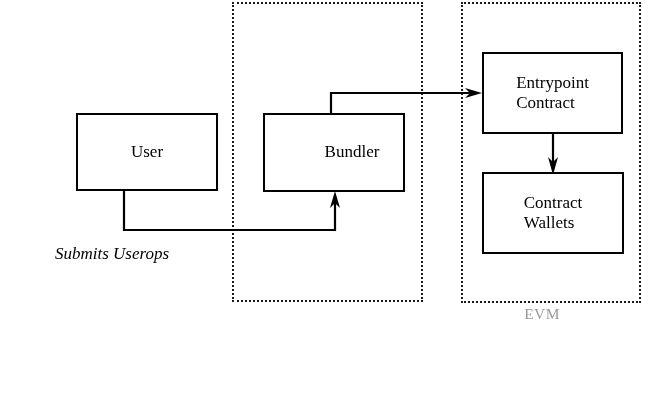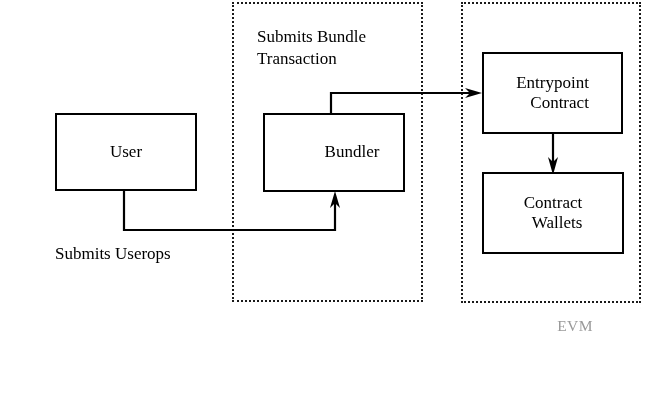--- a/index.html
+++ b/index.html
@@ -42,41 +42,40 @@
     letter-spacing: 0.4px;
     white-space: nowrap;
     text-align: center;
   }
   #label-mempool {
     left: 232px;
     top: 305px;
     width: 191px;
   }
   #label-evm {
-    left: 485px;
+    left: 452px;
     top: 305px;
     width: 180px;
-    margin-top: 12px;
   }
   
   .node {
     position: absolute;
     border: 2.2px solid #000000;
     box-sizing: border-box;
     background: #ffffff;
     display: flex;
     align-items: center;
     justify-content: center;
-    text-align: right;
+    text-align: left;
     font-size: 17px;
     line-height: 1.2;
     z-index: 3;
   }
   #node-user {
-    left: 55px;
+    left: 76px;
     top: 113px;
     width: 142px;
     height: 78px;
   }
   #node-bundler {
     left: 263px;
     top: 113px;
     width: 142px;
     height: 79px;
     padding-left: 36px;
@@ -107,20 +106,21 @@
   }
   #annot-bundle {
     left: 257px;
     top: 26px;
     width: 170px;
   }
   #annot-userops {
     left: 55px;
     top: 243px;
     width: 230px;
+    font-style: italic;
   }
   
   #connectors {
     position: absolute;
     left: 0;
     top: 0;
     width: 668px;
     height: 406px;
     z-index: 2;
     pointer-events: none;
@@ -175,19 +175,17 @@
   <div class="node" id="node-entrypoint">
     <span class="node-label" style="white-space:pre-line">Entrypoint
 Contract</span>
   </div>
 
   <div class="node" id="node-wallets">
     <span class="node-label" style="white-space:pre-line">Contract
 Wallets</span>
   </div>
 
-  <div class="annot" id="annot-bundle">Submits Bundle
-Transaction</div>
 
   <div class="annot" id="annot-userops">Submits Userops</div>
 
 
 </div>
 
 </body></html>

